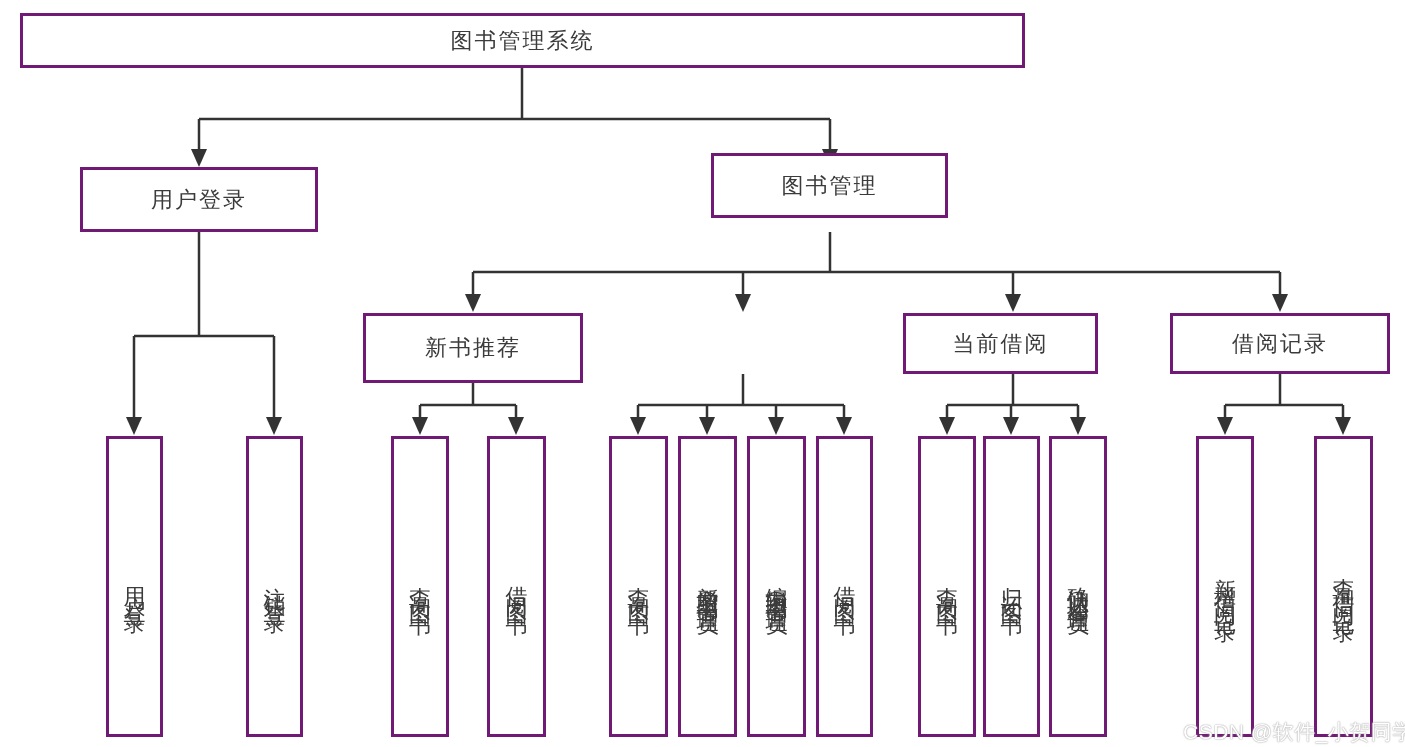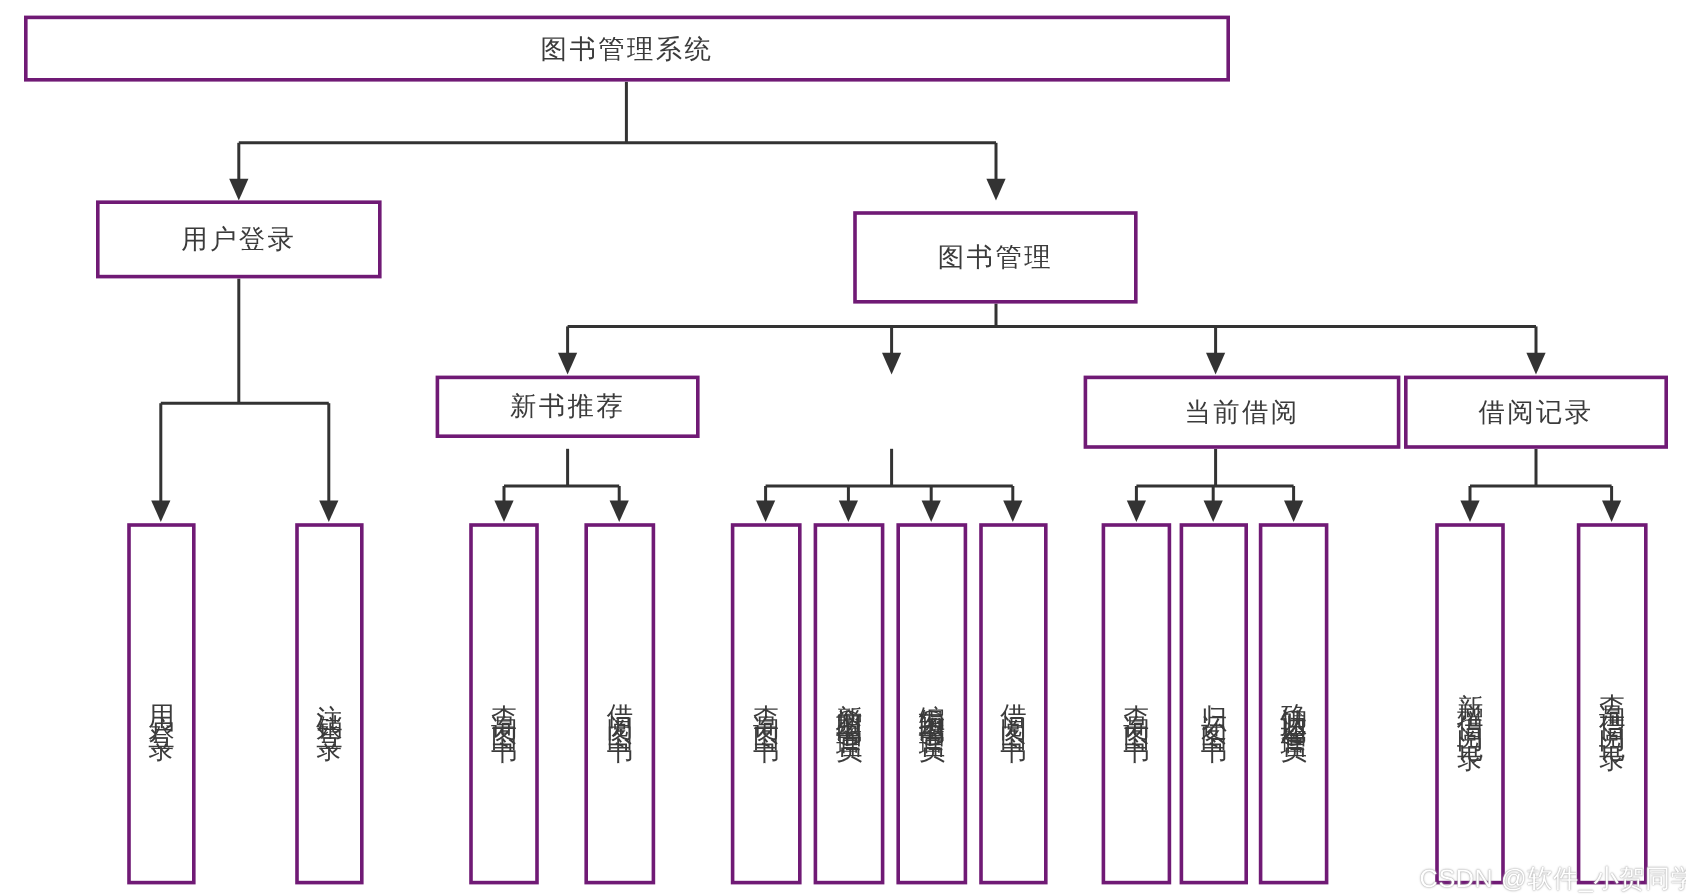--- a/index.html
+++ b/index.html
@@ -127,28 +127,28 @@
     </g>
   </svg>
 
   <div class="box" style="left:20px; top:13px; width:1005px; height:55px">
     <span class="h-label">图书管理系统</span>
   </div>
 
   <div class="box" style="left:80px; top:167px; width:238px; height:65px">
     <span class="h-label">用户登录</span>
   </div>
-  <div class="box" style="left:711px; top:176px; width:237px; height:77px">
+  <div class="box" style="left:711px; top:153px; width:237px; height:65px">
     <span class="h-label">图书管理</span>
   </div>
 
-  <div class="box" style="left:363px; top:313px; width:220px; height:52px">
+  <div class="box" style="left:363px; top:313px; width:220px; height:70px">
     <span class="h-label">新书推荐</span>
   </div>
-  <div class="box" style="left:903px; top:313px; width:264px; height:61px">
+  <div class="box" style="left:903px; top:313px; width:195px; height:61px">
     <span class="h-label">当前借阅</span>
   </div>
   <div class="box" style="left:1170px; top:313px; width:220px; height:61px">
     <span class="h-label">借阅记录</span>
   </div>
 
   <div class="box" style="left:106px; top:436px; width:57px; height:301px">
     <span class="v-label v-normal">用户登录</span>
   </div>
   <div class="box" style="left:246px; top:436px; width:57px; height:301px">

